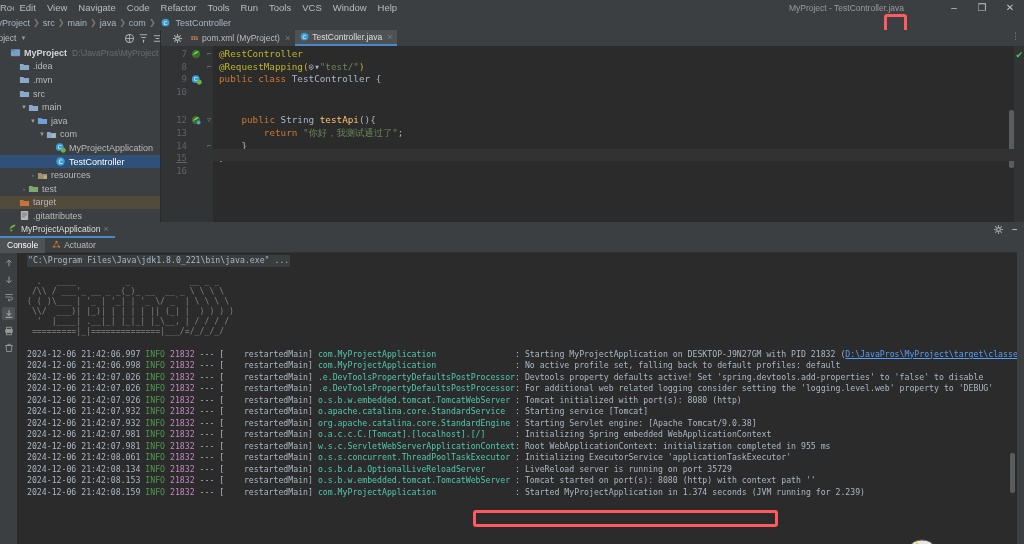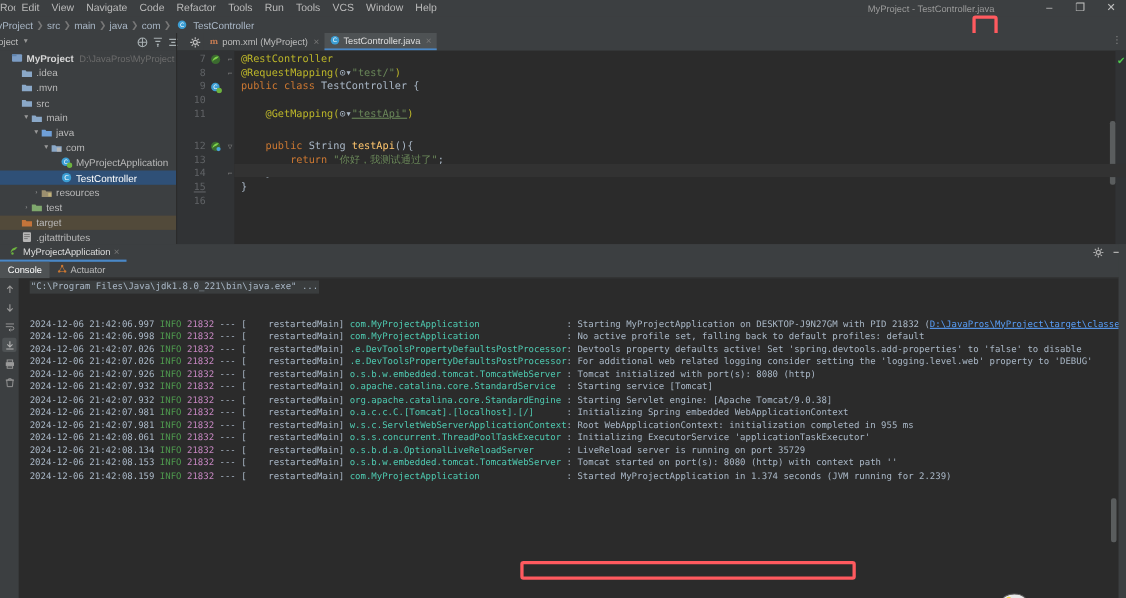--- a/index.html
+++ b/index.html
@@ -522,21 +522,20 @@
               <circle cx="6" cy="6" r="5" fill="#3b6b2f"></circle>
               <path d="M2.6 8.6C2.6 4.8 5.6 2.6 9.6 2.8c0 0-1 1.5-2.5 2.4C5.8 6 3.6 6.1 2.6 8.6z" fill="#7fd34a"></path>
             </svg></span><span class="fold" style="left:-6px;">⌐</span><span class="code-text" style="left:6px;"><span class="ann">@RestController</span></span></div>
         <div class="cl" style="margin-top: 0px;"><span class="lnum" style="left:-52px;">8</span><span class="fold" style="left:-6px;">⌐</span><span class="code-text" style="left:6px;"><span class="ann">@RequestMapping(</span><span class="pl">⊙▾</span><span class="str">"test/"</span><span class="ann">)</span></span></div>
         <div class="cl" style="margin-top: 0px;"><span class="lnum" style="left:-52px;">9</span><span class="gic" style="left:-22px;"><svg width="11" height="11" viewBox="0 0 12 12">
               <circle cx="5.2" cy="5.6" r="4.2" fill="#3c9ed4"></circle>
               <text x="5.2" y="7.8" font-size="6" fill="#fff" text-anchor="middle" font-family="DejaVu Sans">C</text>
               <circle cx="9" cy="9" r="2.7" fill="#6db33f"></circle>
             </svg></span><span class="code-text" style="left:6px;"><span class="kw">public class </span><span class="cls">TestController {</span></span></div>
         <div class="cl" style="margin-top: 0px;"><span class="lnum" style="left:-52px;">10</span><span class="code-text" style="left:6px;"></span></div>
-        <div class="cl" style="margin-top: 0px;"><span class="lnum" style="left:-52px;">11</span><span class="code-text" style="left:6px;"><span class="ann">    @GetMapping(</span><span class="pl">⊙▾</span><span class="lnk">"testApi"</span><span class="ann">)</span></span></div>
         <div class="cl" style="margin-top: 16px;"><span class="lnum" style="left:-52px;">12</span><span class="gic" style="left:-22px;"><svg width="10" height="10" viewBox="0 0 12 12">
               <circle cx="6" cy="6" r="5" fill="#3b6b2f"></circle>
               <path d="M2.6 8.6C2.6 4.8 5.6 2.6 9.6 2.8c0 0-1 1.5-2.5 2.4C5.8 6 3.6 6.1 2.6 8.6z" fill="#7fd34a"></path>
               <circle cx="9.2" cy="9" r="2.3" fill="#4aa3d8"></circle>
             </svg></span><span class="fold" style="left:-6px;">▽</span><span class="code-text" style="left:6px;"><span class="pl">    </span><span class="kw">public </span><span class="cls">String </span><span class="mth">testApi</span><span class="cls">(){</span></span></div>
         <div class="cl" style="margin-top: 0px;"><span class="lnum" style="left:-52px;">13</span><span class="code-text" style="left:6px;"><span class="pl">        </span><span class="kw">return </span><span class="str">"你好，我测试通过了"</span><span class="cls">;</span></span></div>
         <div class="cl" style="margin-top: 0px;"><span class="lnum" style="left:-52px;">14</span><span class="fold" style="left:-6px;">⌐</span><span class="code-text" style="left:6px;"><span class="cls">    }</span></span></div>
         <div class="cl" style="margin-top: 0px;"><span class="lnum" style="left:-52px;text-decoration:underline;">15</span><span class="code-text" style="left:6px;"><span class="cls">}</span></span></div>
         <div class="cl" style="margin-top: 0px;"><span class="lnum" style="left:-52px;">16</span><span class="code-text" style="left:6px;"></span></div>
       </div>
@@ -626,20 +625,26 @@
             <path d="M2.5 3h7l-.7 7.2H3.2z" fill="none" stroke="#9a9a9a" stroke-width="1"></path>
             <path d="M1.5 3h9M4.6 3V1.6h2.8V3" stroke="#9a9a9a" stroke-width="1" fill="none"></path>
           </svg>
       </span>
     </div>
 
     <div class="console">
       <div class="console-inner" id="console-inner">
           <div><span class="cmdline">"C:\Program Files\Java\jdk1.8.0_221\bin\java.exe" ...</span></div>
           <div style="height: 9px;"></div>
+          <div class="banner">  .   ____          _            __ _ _
+ /\\ / ___'_ __ _ _(_)_ __  __ _ \ \ \ \
+( ( )\___ | '_ | '_| | '_ \/ _` | \ \ \ \
+ \\/  ___)| |_)| | | | | || (_| |  ) ) ) )
+  '  |____| .__|_| |_|_| |_\__, | / / / /
+ =========|_|==============|___/=/_/_/_/</div>
           <div style="height: 13px;"></div>
           <div class="logrow"><span class="lg-ts">2024-12-06 21:42:06.997</span><span class="lg-sep"> </span><span class="lg-lvl">INFO</span><span class="lg-sep"> </span><span class="lg-pid">21832</span><span class="lg-sep"> --- [</span><span class="lg-thr">    restartedMain</span><span class="lg-sep">] </span><span class="lg-cls">com.MyProjectApplication                </span><span class="lg-msg">: Starting MyProjectApplication on DESKTOP-J9N27GM with PID 21832 (</span><span class="lg-url">D:\JavaPros\MyProject\target\classes</span></div>
           <div class="logrow"><span class="lg-ts">2024-12-06 21:42:06.998</span><span class="lg-sep"> </span><span class="lg-lvl">INFO</span><span class="lg-sep"> </span><span class="lg-pid">21832</span><span class="lg-sep"> --- [</span><span class="lg-thr">    restartedMain</span><span class="lg-sep">] </span><span class="lg-cls">com.MyProjectApplication                </span><span class="lg-msg">: No active profile set, falling back to default profiles: default</span></div>
           <div class="logrow"><span class="lg-ts">2024-12-06 21:42:07.026</span><span class="lg-sep"> </span><span class="lg-lvl">INFO</span><span class="lg-sep"> </span><span class="lg-pid">21832</span><span class="lg-sep"> --- [</span><span class="lg-thr">    restartedMain</span><span class="lg-sep">] </span><span class="lg-cls">.e.DevToolsPropertyDefaultsPostProcessor</span><span class="lg-msg">: Devtools property defaults active! Set 'spring.devtools.add-properties' to 'false' to disable</span></div>
           <div class="logrow"><span class="lg-ts">2024-12-06 21:42:07.026</span><span class="lg-sep"> </span><span class="lg-lvl">INFO</span><span class="lg-sep"> </span><span class="lg-pid">21832</span><span class="lg-sep"> --- [</span><span class="lg-thr">    restartedMain</span><span class="lg-sep">] </span><span class="lg-cls">.e.DevToolsPropertyDefaultsPostProcessor</span><span class="lg-msg">: For additional web related logging consider setting the 'logging.level.web' property to 'DEBUG'</span></div>
           <div class="logrow"><span class="lg-ts">2024-12-06 21:42:07.926</span><span class="lg-sep"> </span><span class="lg-lvl">INFO</span><span class="lg-sep"> </span><span class="lg-pid">21832</span><span class="lg-sep"> --- [</span><span class="lg-thr">    restartedMain</span><span class="lg-sep">] </span><span class="lg-cls">o.s.b.w.embedded.tomcat.TomcatWebServer </span><span class="lg-msg">: Tomcat initialized with port(s): 8080 (http)</span></div>
           <div class="logrow"><span class="lg-ts">2024-12-06 21:42:07.932</span><span class="lg-sep"> </span><span class="lg-lvl">INFO</span><span class="lg-sep"> </span><span class="lg-pid">21832</span><span class="lg-sep"> --- [</span><span class="lg-thr">    restartedMain</span><span class="lg-sep">] </span><span class="lg-cls">o.apache.catalina.core.StandardService  </span><span class="lg-msg">: Starting service [Tomcat]</span></div>
           <div class="logrow"><span class="lg-ts">2024-12-06 21:42:07.932</span><span class="lg-sep"> </span><span class="lg-lvl">INFO</span><span class="lg-sep"> </span><span class="lg-pid">21832</span><span class="lg-sep"> --- [</span><span class="lg-thr">    restartedMain</span><span class="lg-sep">] </span><span class="lg-cls">org.apache.catalina.core.StandardEngine </span><span class="lg-msg">: Starting Servlet engine: [Apache Tomcat/9.0.38]</span></div>
           <div class="logrow"><span class="lg-ts">2024-12-06 21:42:07.981</span><span class="lg-sep"> </span><span class="lg-lvl">INFO</span><span class="lg-sep"> </span><span class="lg-pid">21832</span><span class="lg-sep"> --- [</span><span class="lg-thr">    restartedMain</span><span class="lg-sep">] </span><span class="lg-cls">o.a.c.c.C.[Tomcat].[localhost].[/]      </span><span class="lg-msg">: Initializing Spring embedded WebApplicationContext</span></div>
           <div class="logrow"><span class="lg-ts">2024-12-06 21:42:07.981</span><span class="lg-sep"> </span><span class="lg-lvl">INFO</span><span class="lg-sep"> </span><span class="lg-pid">21832</span><span class="lg-sep"> --- [</span><span class="lg-thr">    restartedMain</span><span class="lg-sep">] </span><span class="lg-cls">w.s.c.ServletWebServerApplicationContext</span><span class="lg-msg">: Root WebApplicationContext: initialization completed in 955 ms</span></div>

